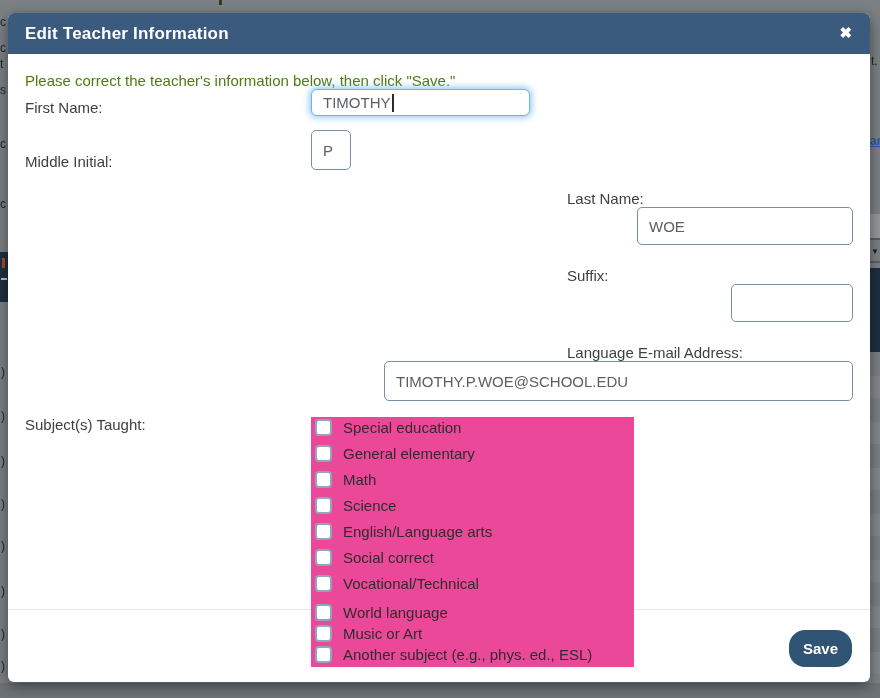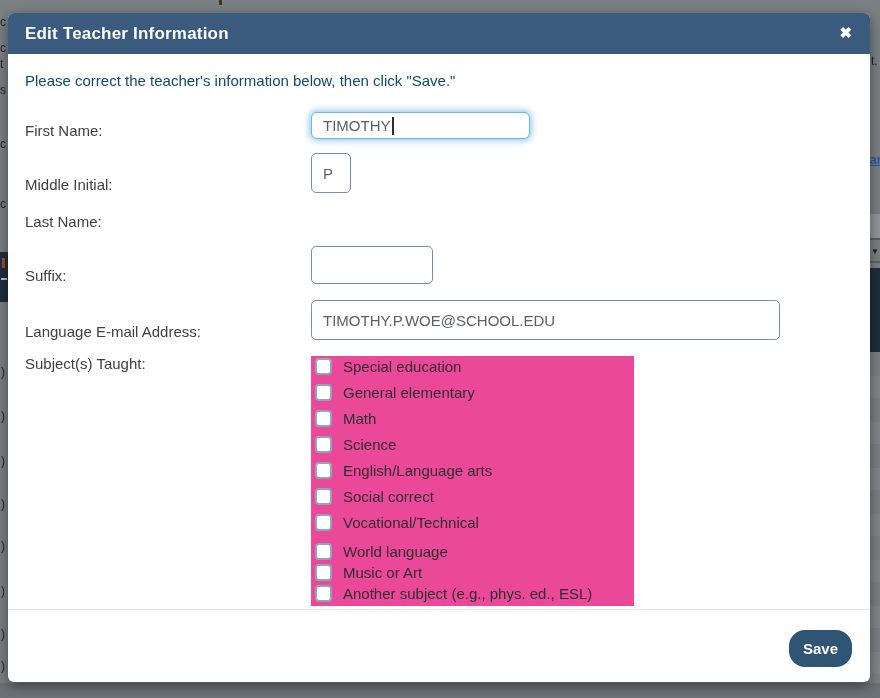--- a/index.html
+++ b/index.html
@@ -25,32 +25,32 @@
 
   
   .modal { position:absolute; left:8px; top:13px; width:862px; height:669px; background:#fff;
     border-radius:6px; box-shadow:0 4px 14px rgba(0,0,0,.45); z-index:10; }
   .modal-header { position:relative; height:41px; background:#3a5a7e; border-radius:6px 6px 0 0;
     display:flex; align-items:center; padding:0 17px; }
   .modal-title { color:#fff; font-size:17px; font-weight:bold; letter-spacing:.2px; }
   .modal-close { position:absolute; right:18px; top:10px; color:#fff; font-size:15px; font-weight:bold;
     background:none; border:none; cursor:pointer; line-height:20px; }
   .modal-body { padding:18px 17px 0 17px; }
-  .intro { font-size:15px; color:#0c4a6e; line-height:17px; margin-bottom:23px; }
+  .intro { font-size:15px; color:#4d7c0f; line-height:17px; }
 
   .form-row { display:flex; align-items:flex-end; }
   .form-label { width:286px; font-size:15px; color:#3f3f3f; padding-top:7px; line-height:16px; }
   .ipt { border:1px solid #7591a7; border-radius:5px; font-size:15px; color:#5a6065;
     padding:0 11px; font-family:"Liberation Sans", sans-serif; background:#fff; }
   .fake-input { display:flex; align-items:center; }
   .input-focused { width:219px; height:27px; border:1px solid #6fb4ea; border-radius:6px;
     box-shadow:0 0 6px 2px rgba(102,175,233,.65); }
   .caret { display:inline-block; width:2px; height:18px; background:#2c2c2c; margin-left:1px; }
   .row-gap14 { margin-bottom:14px; }
-  .row-gap16 { margin-bottom:16px; }
+  .row-gap16 { margin-bottom:16px;flex-direction:column; }
   .ipt-mi { width:40px; height:40px; }
   .ipt-ln { width:216px; height:38px; }
   .ipt-sf { width:122px; height:38px; }
   .ipt-em { width:469px; height:40px; }
 
   .subjects-row { display:flex; align-items:flex-start; }
   .subjects-label { width:286px; font-size:15px; color:#3f3f3f; line-height:16px; }
   .subjects-label .line2 { margin-top:6px; }
   .subjects-list { position:relative; z-index:5; background:#ec4899; width:323px; padding:2px 0 4px 4px; }
   .subject-item { display:flex; align-items:center; margin-bottom:9px; }
@@ -84,21 +84,21 @@
         <span class="frag" style="left: 0px; top: 198px;">c</span>
         <span class="frag" style="left: 1px; top: 366px;">)</span>
         <span class="frag" style="left: 1px; top: 410px;">)</span>
         <span class="frag" style="left: 1px; top: 455px;">)</span>
         <span class="frag" style="left: 1px; top: 498px;">)</span>
         <span class="frag" style="left: 1px; top: 540px;">)</span>
         <span class="frag" style="left: 1px; top: 585px;">)</span>
         <span class="frag" style="left: 1px; top: 628px;">)</span>
         <span class="frag" style="left: 1px; top: 660px;">)</span>
         <span class="frag" style="left: 871px; top: 55px;">t.</span>
-        <span class="frag frag-link" style="left: 870px; top: 154px;">ar</span>
+        <span class="frag frag-link" style="left: 870px; top: 135px;">ar</span>
         <span class="frag frag-caret" style="left: 871px; top: 246px;">▼</span>
       </div>
     <div class="navy-block-left">
       <div class="redline"></div>
       <div class="lightline"></div>
     </div>
     <div class="right-band-light"></div>
     <div class="right-line"></div>
     <div class="navy-block-right"></div>
     <div class="right-rows"></div>
@@ -122,20 +122,21 @@
         </div>
       </div>
 
       <div class="form-row row-gap14">
         <div class="form-label">Middle Initial:</div>
         <input class="ipt ipt-mi" value="P" style="">
       </div>
 
       <div class="form-row row-gap16">
         <div class="form-label">Last Name:</div>
+        <input class="ipt ipt-ln" value="WOE" style="">
       </div>
 
       <div class="form-row row-gap16">
         <div class="form-label">Suffix:</div>
         <input class="ipt ipt-sf" value="" style="">
       </div>
 
       <div class="form-row row-gap16">
         <div class="form-label">Language E-mail Address:</div>
         <input class="ipt ipt-em" value="TIMOTHY.P.WOE@SCHOOL.EDU" style="">

